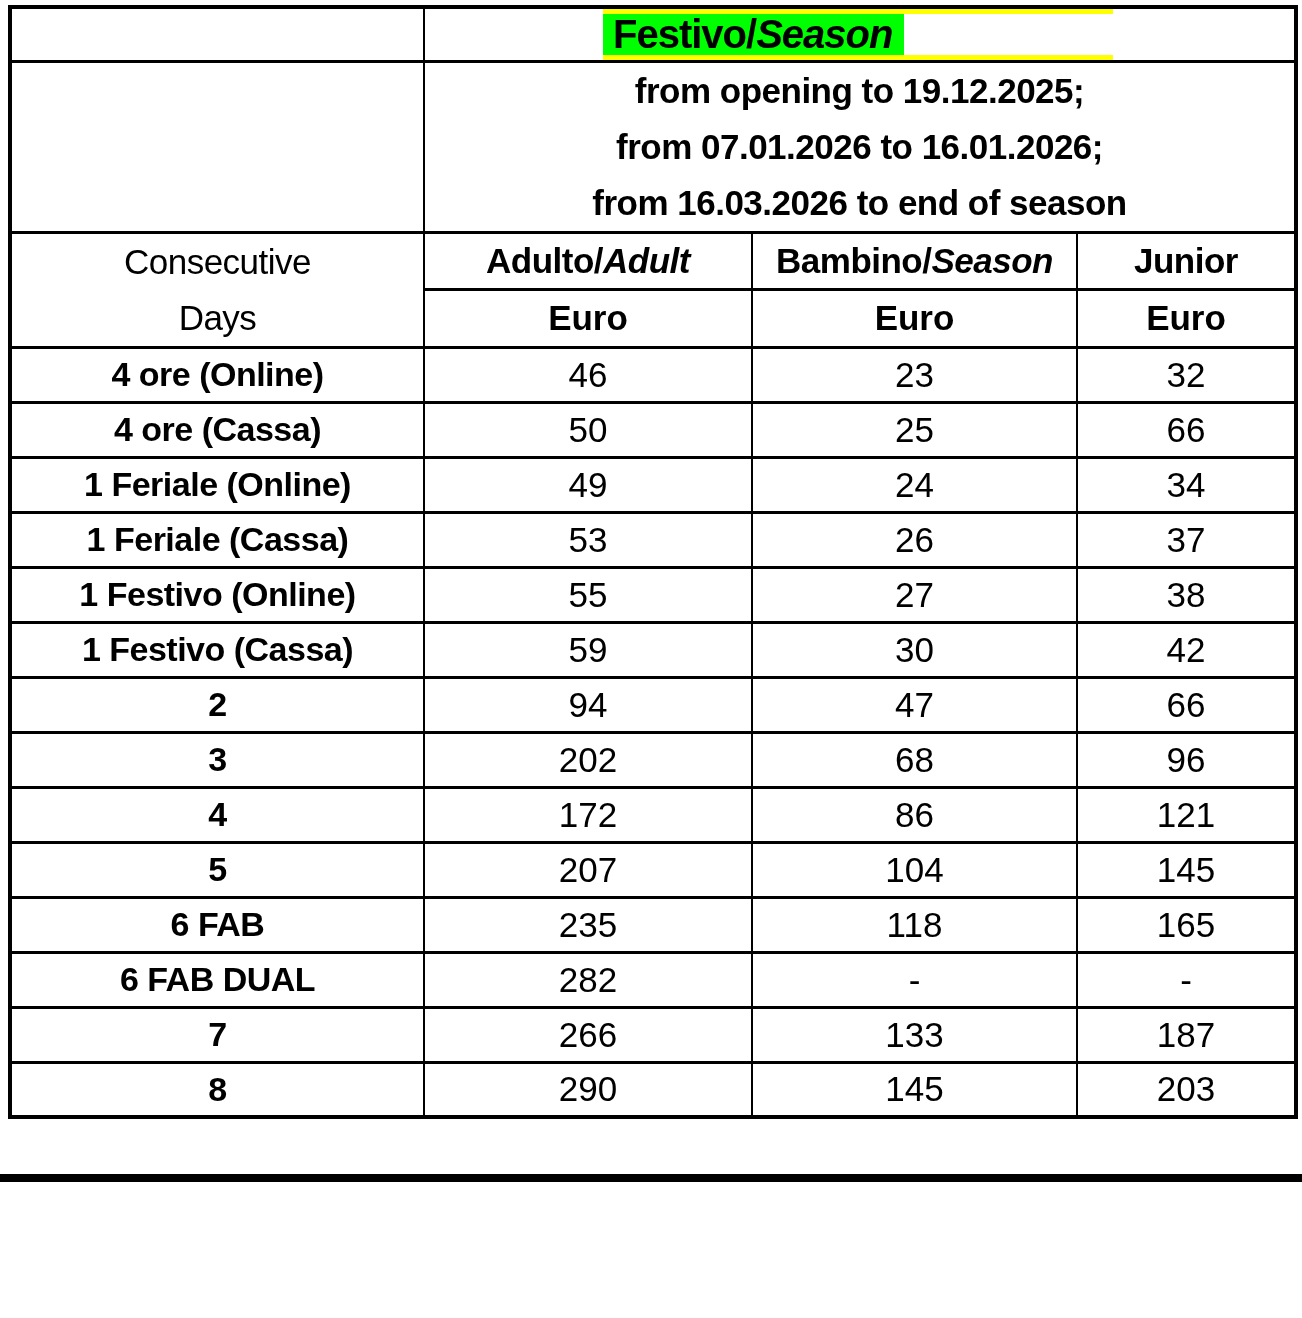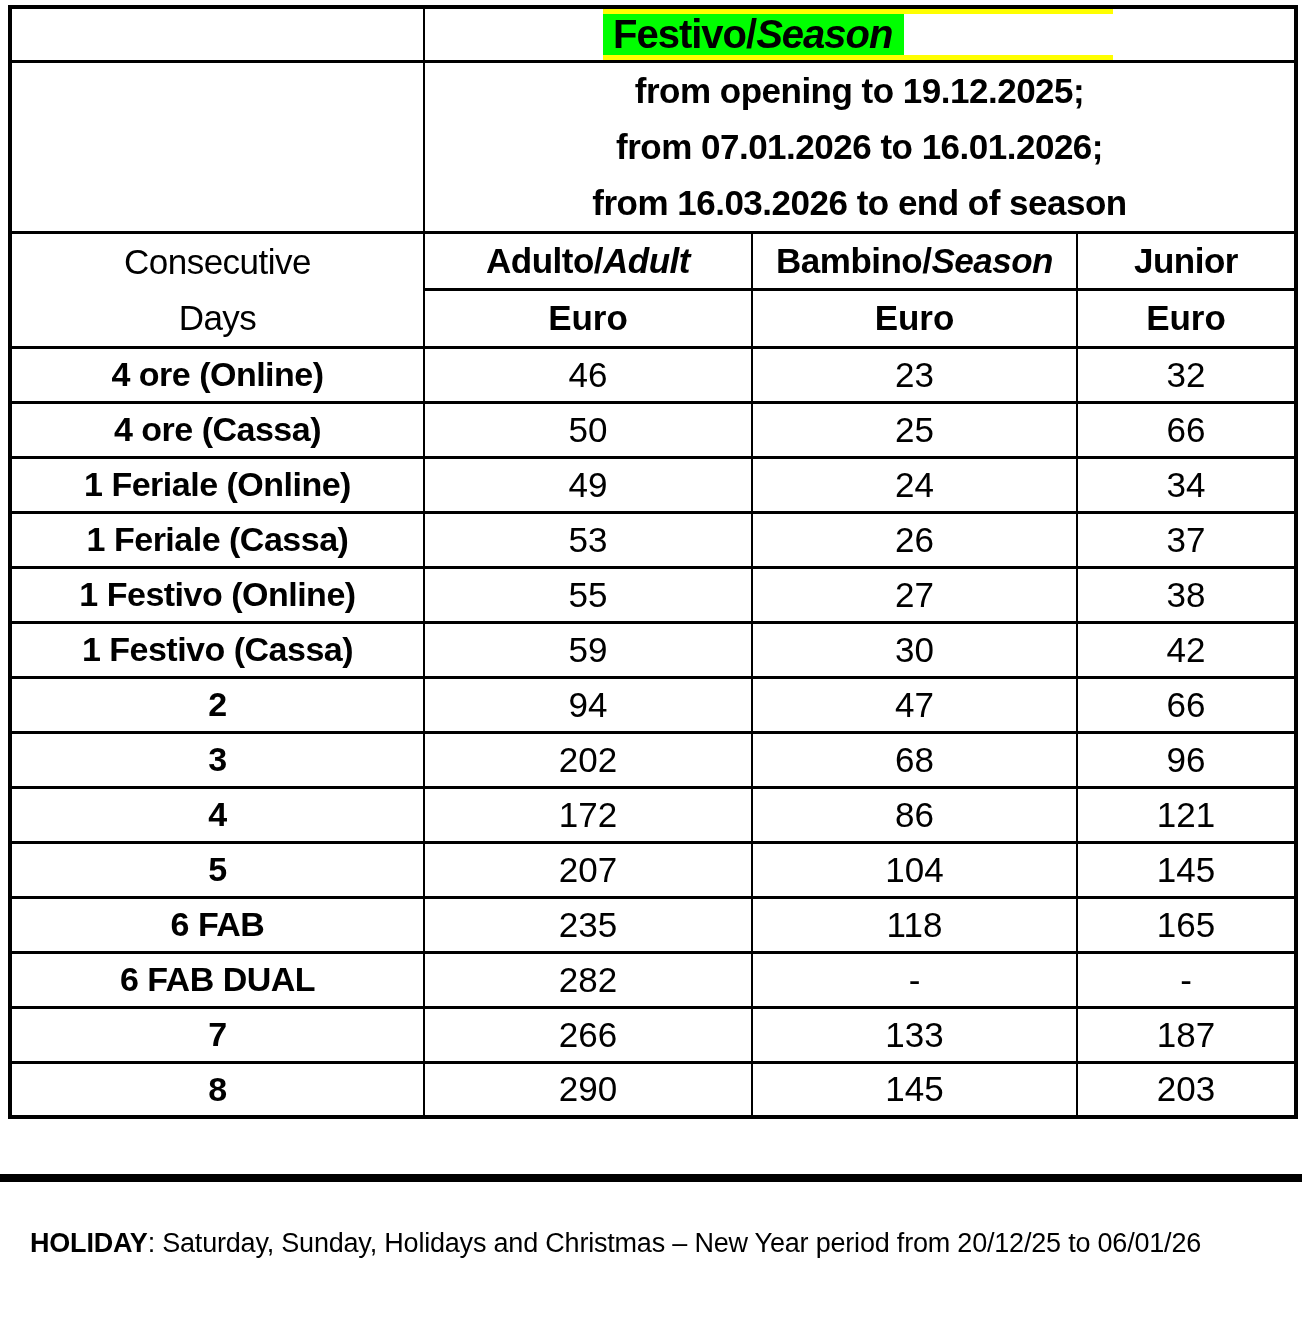--- a/index.html
+++ b/index.html
@@ -215,16 +215,15 @@
       <td class="num">290</td>
       <td class="num">145</td>
       <td class="num">203</td>
     </tr>
   </tbody>
     </table>
 
   <div class="separator"></div>
 
   <div class="footnotes">
-    <p><span class="fn-label">HOLIDAY</span><span>: Saturday, Sunday, Holidays and Christmas – New Year period from 20/12/25 to 06/01/26</span></p>
   </div>
 
 </div>
 
 </body></html>

